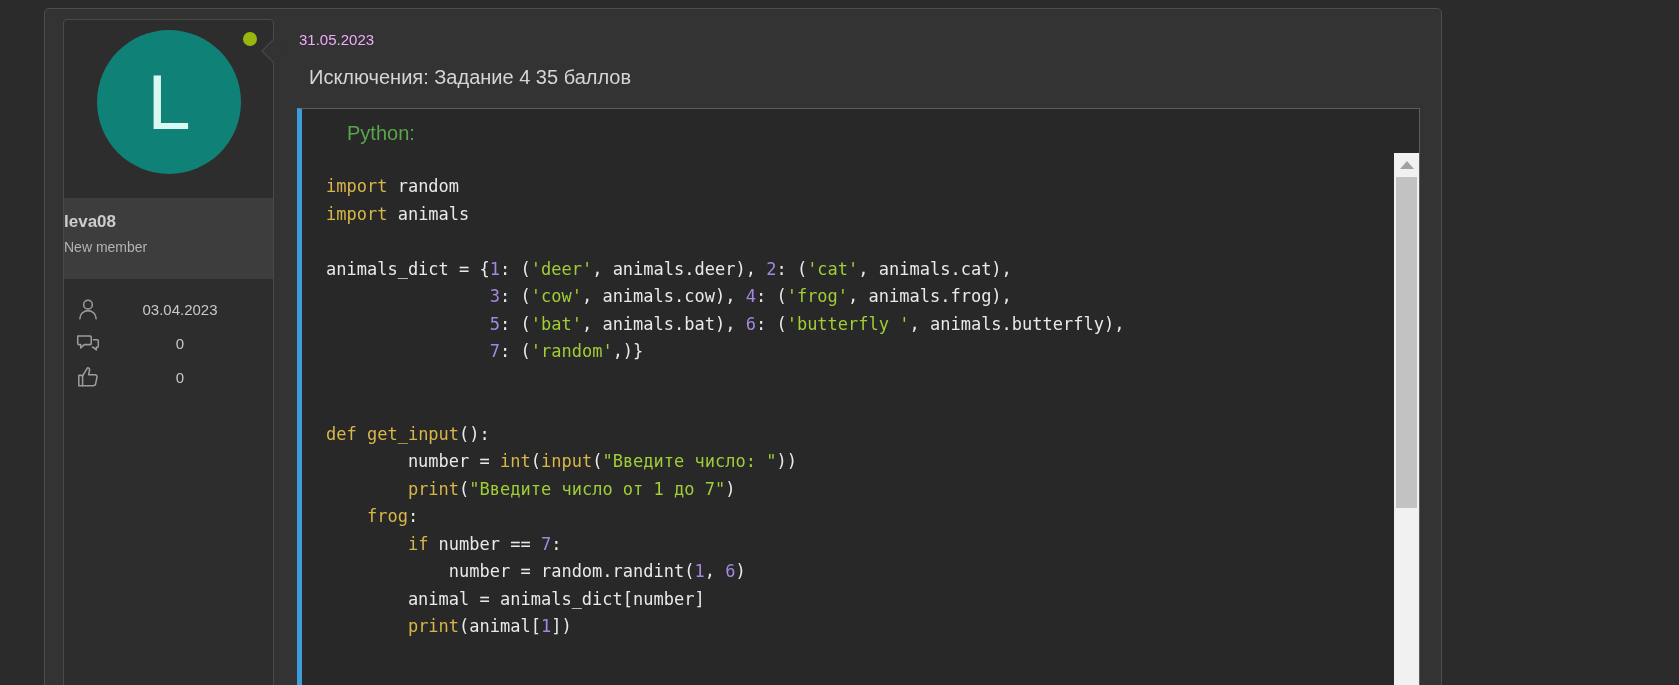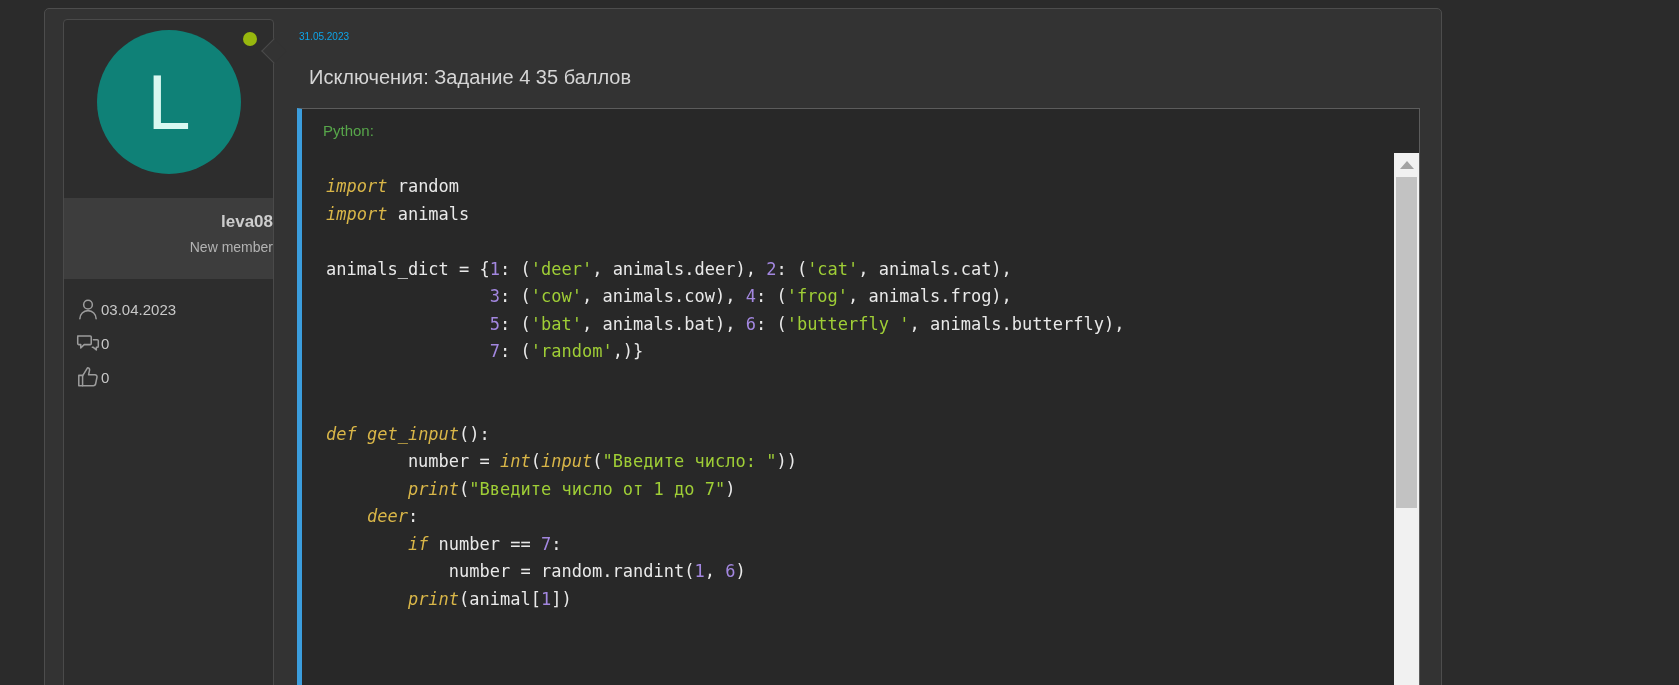--- a/index.html
+++ b/index.html
@@ -34,63 +34,63 @@
     display:flex; align-items:center; justify-content:center;
     color:#d9f8f1; font-size:78px; font-weight:300; line-height:1;
     cursor:pointer; user-select:none;
   }
   .online-dot {
     position:absolute; left:179px; top:12px; width:14px; height:14px;
     border-radius:50%; background:var(--online-green);
   }
   .user-strip {
     position:absolute; left:0; top:178px; width:100%; height:81px;
-    background:#3d3d3d; text-align:right; padding-top:14px;
+    background:#3d3d3d; text-align:left; padding-top:14px;
   }
   .username { font-size:17px; font-weight:600; color:#cdcdcd; cursor:pointer; }
   .user-role { font-size:14px; color:#b3b3b3; margin-top:7px; }
   .user-stats { position:absolute; left:0; top:272px; width:100%; }
   .stat-row {
     height:34px; display:flex; align-items:center;
     padding:0 14px 0 11px;
   }
   .stat-row svg { width:26px; height:26px; flex:0 0 auto; }
   .stat-value {
-    flex:1; text-align:left; font-size:15px; color:#c8c8c8;
+    flex:1; text-align:center; font-size:15px; color:#c8c8c8;
   }
   
   .notch {
     position:absolute; left:220px; top:33px; width:18px; height:18px;
     background:#333333; transform:rotate(45deg);
     border-left:1px solid #4a4a4a; border-bottom:1px solid #4a4a4a;
   }
   
   .msg-date {
-    position:absolute; left:254px; top:22px; font-size:10px; color:#0ea5e9;
+    position:absolute; left:254px; top:22px; font-size:15px; color:#f0abfc;
   }
   .msg-title {
     position:absolute; left:264px; top:57px; font-size:20px; color:#d5d5d5;
   }
   .code-block {
     position:absolute; left:252px; top:99px; width:1123px; height:780px;
     background:#282828;
     border:1px solid #5c5c5c; border-left:5px solid var(--accent-blue);
   }
   .code-lang-label {
-    padding:13px 0 0 21px; font-size:15px; color:var(--label-green);
+    padding:13px 0 0 21px; font-size:20px; color:var(--label-green);margin-left:24px;
   }
   .code-pre {
     position:absolute; left:0; top:44px; right:25px; bottom:0;
     padding:20px 10px 10px 24px;
     font-family:"DejaVu Sans Mono", monospace;
     font-size:17px; line-height:27.5px; color:var(--plain);
     overflow:hidden;
   }
   .code-line { white-space:pre; }
-  .tok-k { color:var(--keyword);font-style:italic; }
+  .tok-k { color:var(--keyword); }
   .tok-n { color:var(--number); }
   .tok-s { color:var(--string);margin-top:40px; }
   .tok-p { color:var(--plain); }
   
   .scrollbar {
     position:absolute; right:0; top:44px; bottom:0; width:25px;
     background:#f1f1f1;
   }
   .scroll-up-btn {
     position:absolute; top:0; left:0; width:25px; height:24px;
@@ -158,23 +158,24 @@
         <div class="code-line">&nbsp;</div>
         <div class="code-line"><span class="tok-p">animals_dict = {</span><span class="tok-n">1</span><span class="tok-p">: (</span><span class="tok-s">'deer'</span><span class="tok-p">, animals.deer), </span><span class="tok-n">2</span><span class="tok-p">: (</span><span class="tok-s">'cat'</span><span class="tok-p">, animals.cat),</span></div>
         <div class="code-line"><span class="tok-p">                </span><span class="tok-n">3</span><span class="tok-p">: (</span><span class="tok-s">'cow'</span><span class="tok-p">, animals.cow), </span><span class="tok-n">4</span><span class="tok-p">: (</span><span class="tok-s">'frog'</span><span class="tok-p">, animals.frog),</span></div>
         <div class="code-line"><span class="tok-p">                </span><span class="tok-n">5</span><span class="tok-p">: (</span><span class="tok-s">'bat'</span><span class="tok-p">, animals.bat), </span><span class="tok-n">6</span><span class="tok-p">: (</span><span class="tok-s">'butterfly '</span><span class="tok-p">, animals.butterfly),</span></div>
         <div class="code-line"><span class="tok-p">                </span><span class="tok-n">7</span><span class="tok-p">: (</span><span class="tok-s">'random'</span><span class="tok-p">,)}</span></div>
         <div class="code-line">&nbsp;</div>
         <div class="code-line">&nbsp;</div>
         <div class="code-line"><span class="tok-k">def </span><span class="tok-k">get_input</span><span class="tok-p">():</span></div>
         <div class="code-line"><span class="tok-p">        number = </span><span class="tok-k">int</span><span class="tok-p">(</span><span class="tok-k">input</span><span class="tok-p">(</span><span class="tok-s">"Введите число: "</span><span class="tok-p">))</span></div>
         <div class="code-line"><span class="tok-p">        </span><span class="tok-k">print</span><span class="tok-p">(</span><span class="tok-s">"Введите число от 1 до 7"</span><span class="tok-p">)</span></div>
-        <div class="code-line"><span class="tok-p">    </span><span class="tok-k">deer</span><span class="tok-p">:</span></div>
+        <div class="code-line"><span class="tok-p">    </span><span class="tok-k">frog</span><span class="tok-p">:</span></div>
         <div class="code-line"><span class="tok-p">        </span><span class="tok-k">if</span><span class="tok-p"> number == </span><span class="tok-n">7</span><span class="tok-p">:</span></div>
         <div class="code-line"><span class="tok-p">            number = random.randint(</span><span class="tok-n">1</span><span class="tok-p">, </span><span class="tok-n">6</span><span class="tok-p">)</span></div>
+        <div class="code-line"><span class="tok-p">        animal = animals_dict[number]</span></div>
         <div class="code-line"><span class="tok-p">        </span><span class="tok-k">print</span><span class="tok-p">(animal[</span><span class="tok-n">1</span><span class="tok-p">])</span></div>
       </div>
     <div class="scrollbar">
       <div class="scroll-up-btn">
         <div class="tri"></div>
       </div>
       <div class="scroll-thumb"></div>
     </div>
   </div>
 

